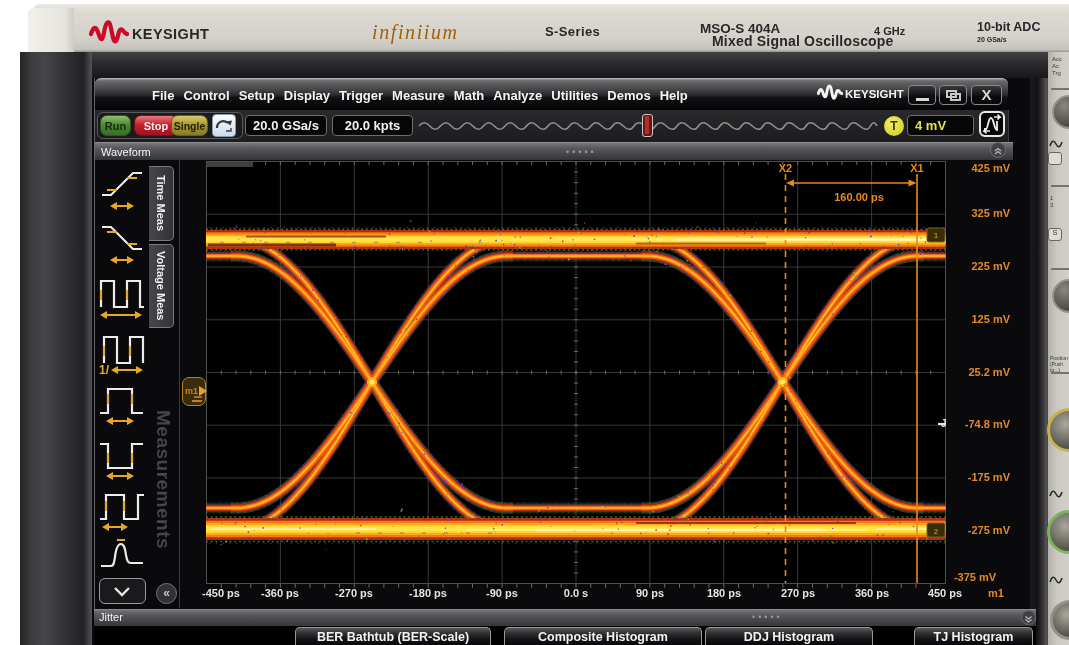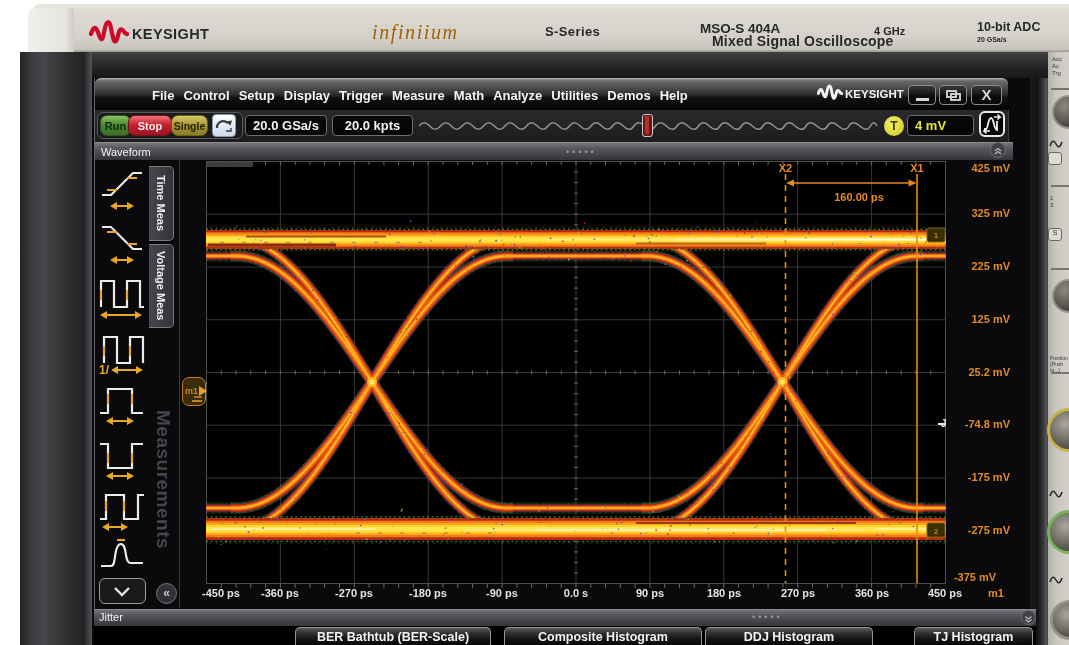--- a/index.html
+++ b/index.html
@@ -94,21 +94,21 @@
     </div>
 <div class="abs" style="left:939px;top:85px;width:28px;height:20px;border:1px solid #8a8a8c;border-radius:4px;background:linear-gradient(180deg,#3a3a3c,#0a0a0c 60%);">
  <div style="position:absolute;left:6px;top:4px;width:11px;height:8px;border:2px solid #c8c8c8;"></div>
  <div style="position:absolute;left:10px;top:7px;width:11px;height:8px;border:2px solid #c8c8c8;"></div>
     </div>
 <div class="abs" style="left:971px;top:85px;width:31px;height:20px;border:1px solid #8a8a8c;border-radius:4px;background:linear-gradient(180deg,#3a3a3c,#0a0a0c 60%);color:#d8d8d8;font-size:15px;font-weight:bold;text-align:center;line-height:18px;">X</div>
 
 <div class="abs" id="toolbar"></div>
 <div class="abs" style="left:97px;top:112px;width:146px;height:27px;border:1px solid #5a5a5c;border-radius:6px;background:#1b1b1d;"></div>
 <div class="rbtn" style="left:100px;width:31px;background:linear-gradient(180deg,#8cc268,#4e8a34 45%,#3a6e26);border:1px solid #2a5a1c;color:#0e2e08;">Run</div>
-<div class="rbtn" style="left:128px;width:44px;background:linear-gradient(180deg,#ee7878,#c42030 45%,#9c1422);border:1px solid #7a0e18;color:#ffecec;">Stop</div>
+<div class="rbtn" style="left:134px;width:44px;background:linear-gradient(180deg,#ee7878,#c42030 45%,#9c1422);border:1px solid #7a0e18;color:#ffecec;">Stop</div>
 <div class="rbtn" style="left:171px;width:37px;background:linear-gradient(180deg,#d8ca66,#a89a38 45%,#8a7c28);border:1px solid #6a5e1c;color:#2a2406;font-size:10.5px;">Single</div>
 <div class="abs" style="left:212px;top:114px;width:24px;height:23px;border-radius:4px;border:1px solid #8a9ab0;background:linear-gradient(180deg,#fbfdff,#dde9f5 60%,#cddbec);">
 <svg width="22" height="21" viewBox="0 0 22 21">
         <path d="M4,13 C4,7 10,4 15,8" fill="none" stroke="#3a3a3a" stroke-width="2.2"></path>
         <path d="M17.5,10.5 l-5,-4 l6.5,-1 z" fill="#3a3a3a"></path>
         <path d="M13,16 l5,0 l0,-3" fill="none" stroke="#3a3a3a" stroke-width="1.4"></path>
       </svg></div>
 <div class="blkfield" style="left:245px;width:82px;">20.0 GSa/s</div>
 <div class="blkfield" style="left:332px;width:81px;">20.0 kpts</div>
 <svg class="abs" style="left:419px;top:118px" width="460" height="16" viewBox="0 0 460 16">

